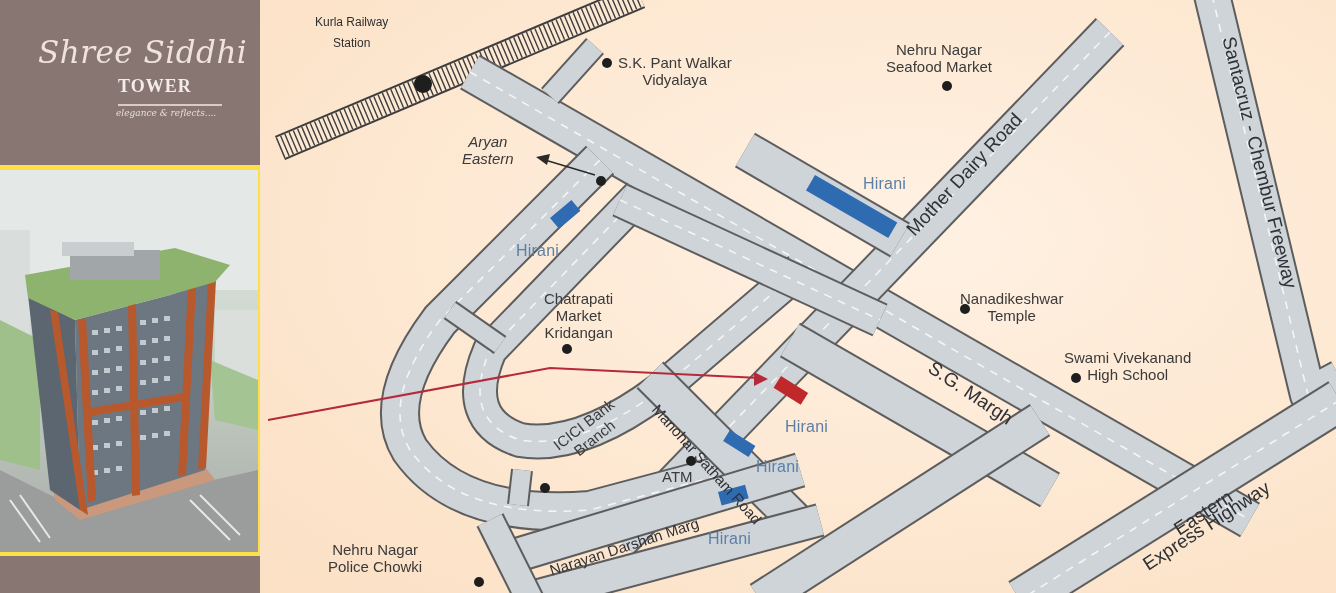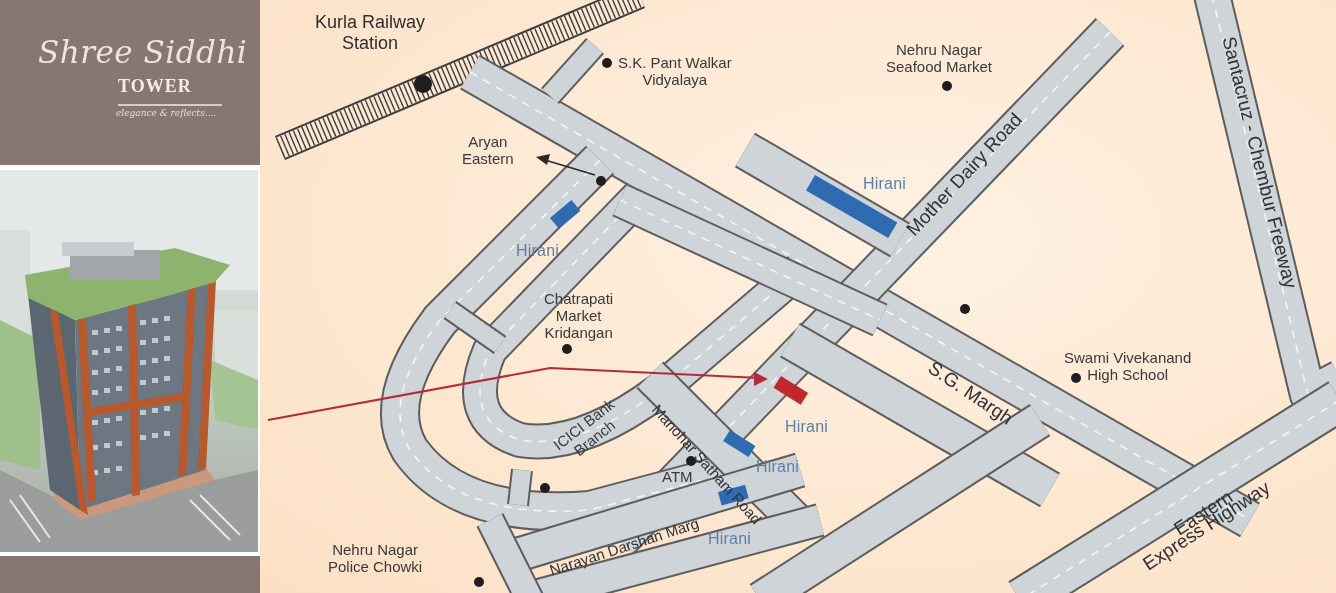--- a/index.html
+++ b/index.html
@@ -1,29 +1,29 @@
 <!DOCTYPE html>
 <html><head>
 <meta charset="utf-8">
 <style>
   html, body { margin:0; padding:0; }
   body { width:1336px; height:593px; overflow:hidden; background:#fde9d3; font-family:"Liberation Sans", sans-serif; position:relative; }
-  .sidebar { position:absolute; left:0; top:0; width:260px; height:593px; background:#ffffff; }
+  .sidebar { position:absolute; left:0; top:0; width:260px; height:593px; background:#fde047; }
   .brand { position:absolute; left:0; top:0; width:260px; height:165px; background:#877672; }
   .brand-script { position:absolute; left:38px; top:34px; font-family:"DejaVu Serif", serif; font-style:italic; font-size:31px; color:#efe3dc; letter-spacing:0.5px; }
   .brand-tower { position:absolute; left:118px; top:76px; font-family:"Liberation Serif", serif; font-weight:bold; font-size:18px; color:#f4ece7; letter-spacing:1px; }
   .brand-rule { position:absolute; left:118px; top:104px; width:104px; height:2px; background:#d8ccc6; }
   .brand-tagline { position:absolute; left:116px; top:108px; font-family:"DejaVu Serif", serif; font-style:italic; font-size:9px; color:#e8ddd8; }
   .tower-photo { position:absolute; left:0; top:170px; width:258px; height:382px; background:linear-gradient(180deg,#dfe6e6 0%,#cfd8cf 40%,#b9c2b9 70%,#a9a9a8 100%); overflow:hidden; }
   .sidebar-bottom { position:absolute; left:0; top:556px; width:260px; height:37px; background:#877672; }
   .map { position:absolute; left:260px; top:0; width:1076px; height:593px; background:radial-gradient(ellipse at 60% 40%, #fff1e3 0%, #fde7d0 60%, #fbe0c4 100%); }
   svg.roads { position:absolute; left:0; top:0; }
   .lbl { position:absolute; color:#3a3a3a; font-size:15px; line-height:17px; white-space:nowrap;text-align:center; }
   .lbl.c { text-align:center; }
-  .lbl.big { font-size:18px; line-height:21px; color:#2f2f2f; }
+  .lbl.big { font-size:12px; line-height:21px; color:#2f2f2f; }
   .road-lbl { position:absolute; font-size:19px; color:#2f3136; white-space:nowrap; transform-origin:left center; }
   .road-lbl.sm { font-size:15px; }
   .dot { position:absolute; width:10px; height:10px; border-radius:50%; background:#1e1e1e; }
   .hirani { position:absolute; font-size:16px; color:#5b7fa6; letter-spacing:0.2px; }
 </style>
 </head>
 <body>
 
 <div class="sidebar">
   <div class="brand">
@@ -247,33 +247,37 @@
     <div>S.K. Pant Walkar</div>
     <div>Vidyalaya</div>
   </div>
 
   <div class="lbl c" style="left:626px;top:41px;">
     <div>Nehru Nagar</div>
     <div>Seafood Market</div>
   </div>
   <div class="dot" style="left:682px;top:81px;"></div>
 
-  <div class="lbl c" style="left:202px;top:133px;">
+  <div class="lbl c" style="left:202px;top:133px;font-style:italic;">
     <div>Aryan</div>
     <div>Eastern</div>
   </div>
   <div class="dot" style="left:336px;top:176px;"></div>
 
   <div class="lbl c" style="left:284px;top:290px;">
     <div>Chatrapati</div>
     <div>Market</div>
     <div>Kridangan</div>
   </div>
   <div class="dot" style="left:302px;top:344px;"></div>
 
+  <div class="lbl c" style="left:700px;top:290px;">
+    <div>Nanadikeshwar</div>
+    <div>Temple</div>
+  </div>
   <div class="dot" style="left:700px;top:304px;"></div>
 
   <div class="lbl c" style="left:804px;top:349px;">
     <div>Swami Vivekanand</div>
     <div>High School</div>
   </div>
   <div class="dot" style="left:811px;top:373px;"></div>
 
   <div class="lbl c" style="left:290px;top:440px;transform:rotate(-38deg);transform-origin:left top;">
     <div>ICICI Bank</div>

